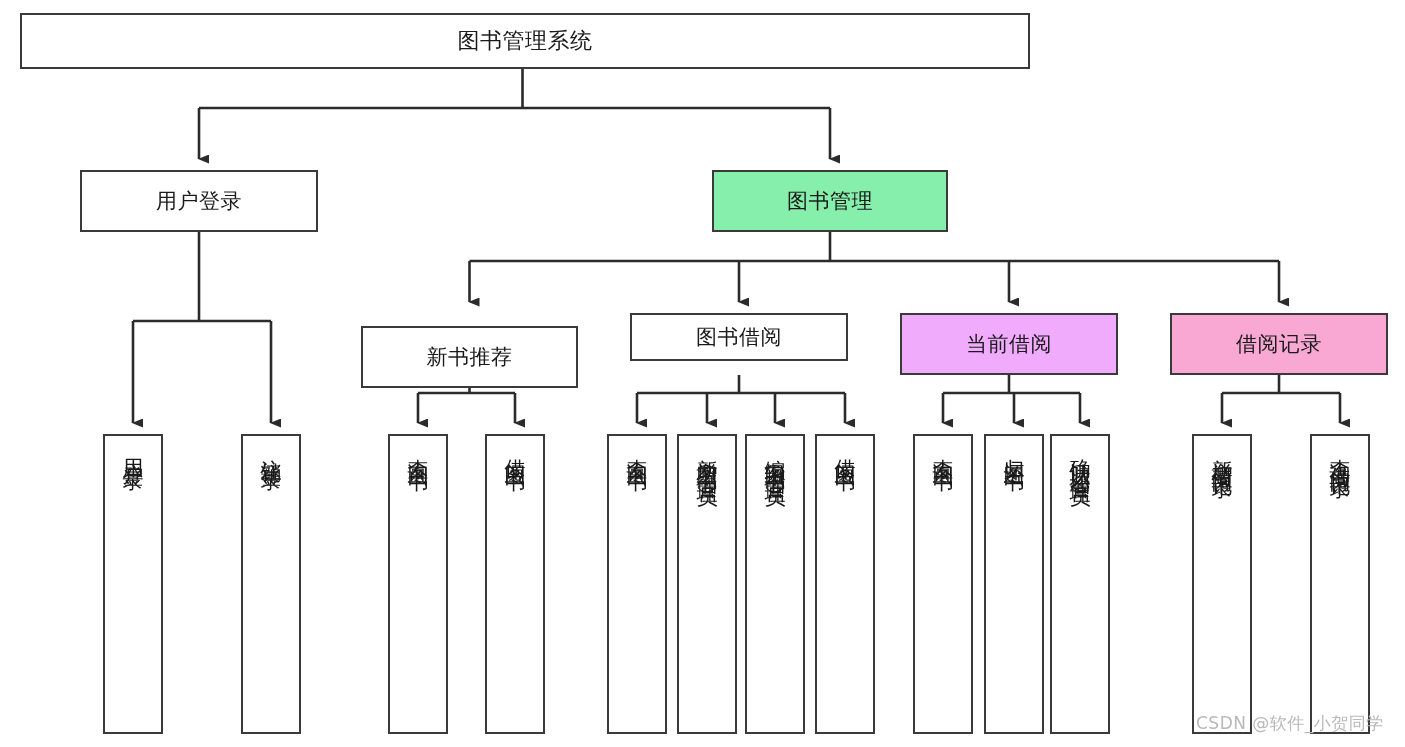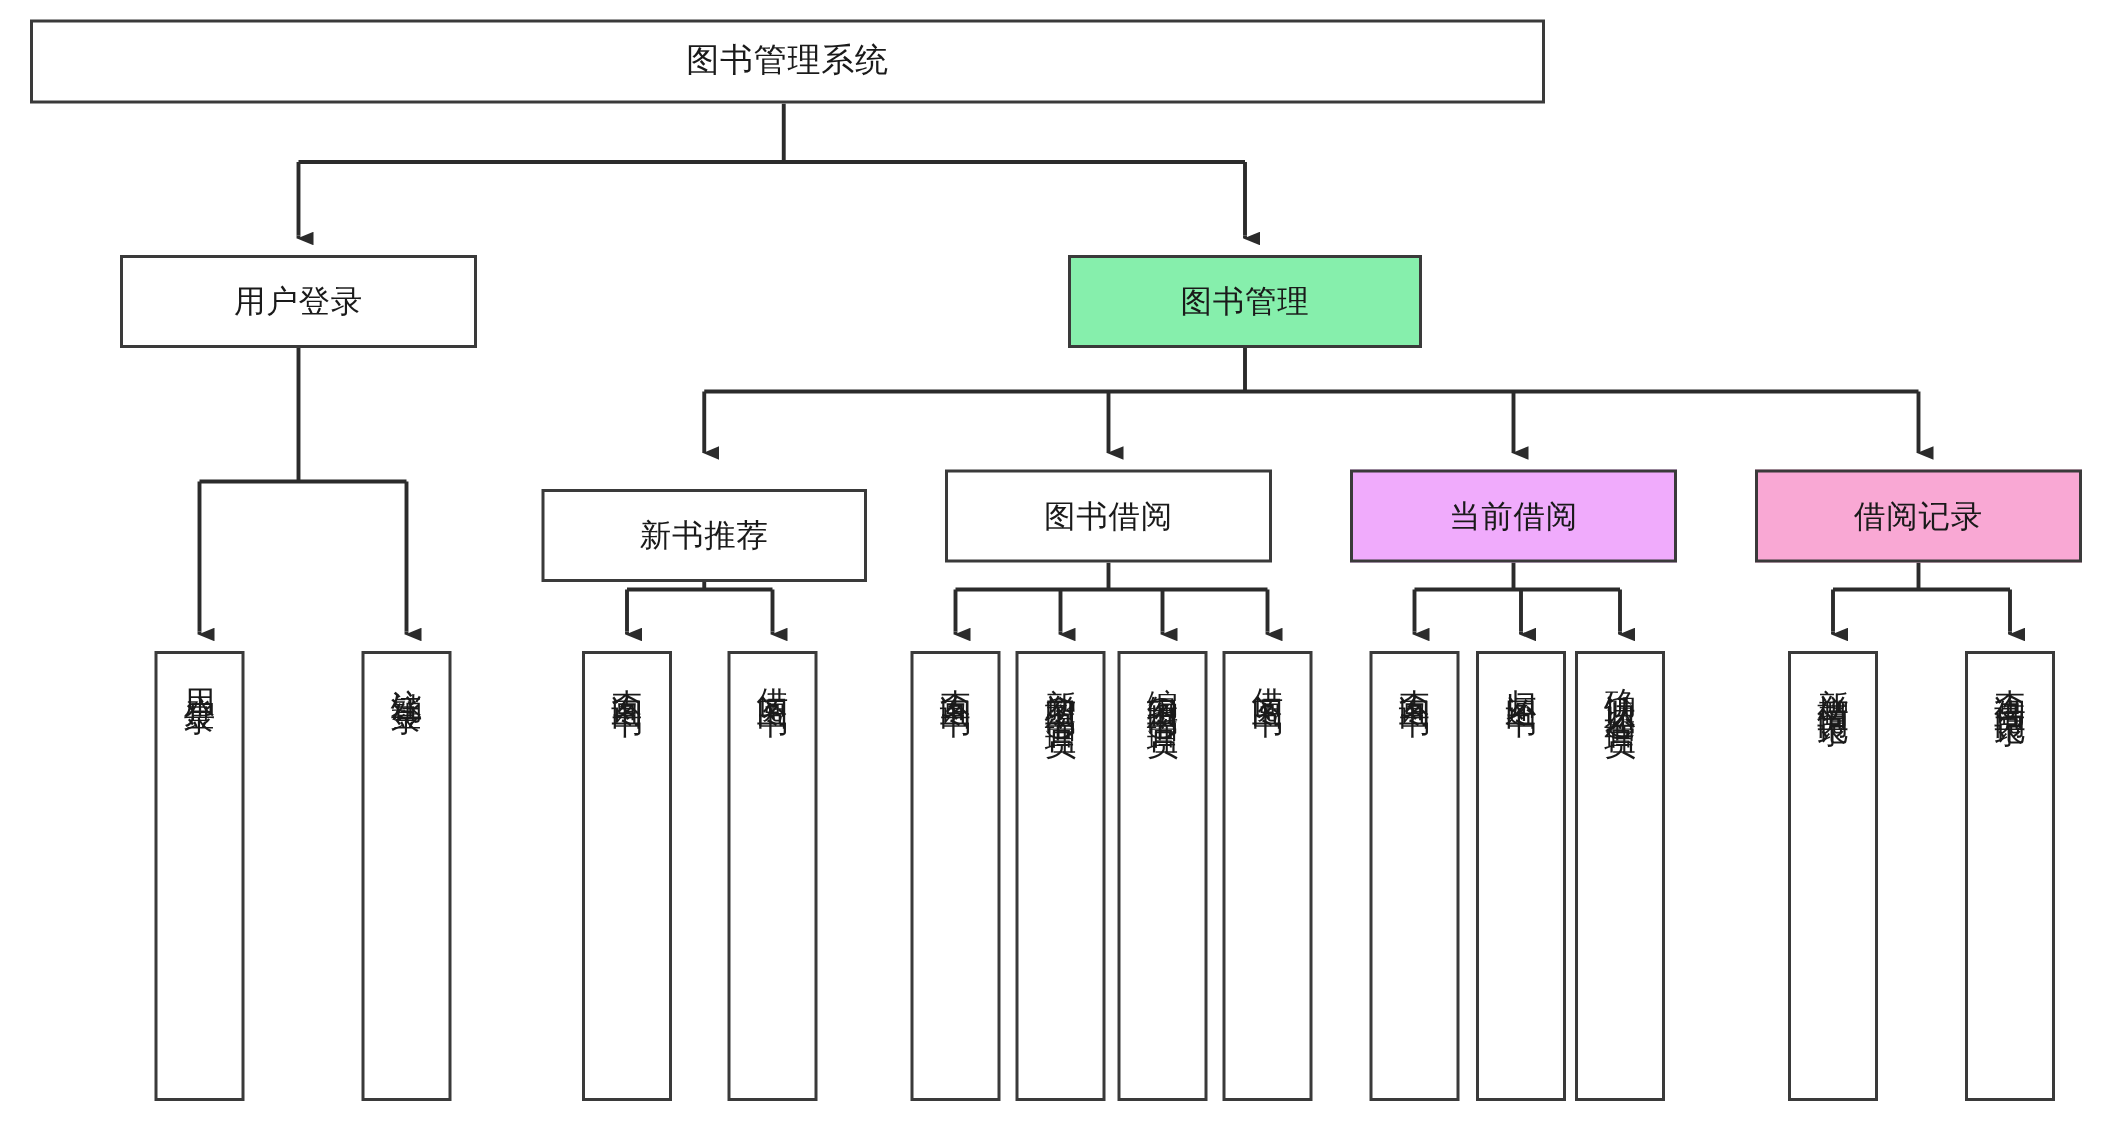--- a/index.html
+++ b/index.html
@@ -145,21 +145,21 @@
       </div>
       <div class="node horizontal branch" style="left: 80px; top: 170px; width: 238px; height: 62px; border-color: rgb(58, 58, 58); background: rgb(255, 255, 255);">
         <span class="node-label">用户登录</span>
       </div>
       <div class="node horizontal branch" style="left: 712px; top: 170px; width: 236px; height: 62px; border-color: rgb(58, 58, 58); background: #86efac;">
         <span class="node-label">图书管理</span>
       </div>
       <div class="node horizontal category" style="left: 361px; top: 326px; width: 217px; height: 62px; border-color: rgb(58, 58, 58); background: rgb(255, 255, 255);">
         <span class="node-label">新书推荐</span>
       </div>
-      <div class="node horizontal category" style="left: 630px; top: 313px; width: 218px; height: 62px; border-color: rgb(58, 58, 58); background: rgb(255, 255, 255);">
+      <div class="node horizontal category" style="left: 630px; top: 313px; width: 218px; height: 48px; border-color: rgb(58, 58, 58); background: rgb(255, 255, 255);">
         <span class="node-label">图书借阅</span>
       </div>
       <div class="node horizontal category" style="left: 900px; top: 313px; width: 218px; height: 62px; border-color: rgb(58, 58, 58); background: #f0abfc;">
         <span class="node-label">当前借阅</span>
       </div>
       <div class="node horizontal category" style="left: 1170px; top: 313px; width: 218px; height: 62px; border-color: rgb(58, 58, 58); background: #f9a8d4;">
         <span class="node-label">借阅记录</span>
       </div>
       <div class="node leaf" style="left: 103px; top: 434px; width: 60px; height: 300px; border-color: rgb(58, 58, 58); background: rgb(255, 255, 255);">
         <span class="node-label">用户登录</span>
@@ -195,14 +195,15 @@
         <span class="node-label">确认归还（管理员）</span>
       </div>
       <div class="node leaf" style="left: 1192px; top: 434px; width: 60px; height: 300px; border-color: rgb(58, 58, 58); background: rgb(255, 255, 255);">
         <span class="node-label">新增借阅记录</span>
       </div>
       <div class="node leaf" style="left: 1310px; top: 434px; width: 60px; height: 300px; border-color: rgb(58, 58, 58); background: rgb(255, 255, 255);">
         <span class="node-label">查询借阅记录</span>
       </div>
     </div>
 
+  <div class="watermark" style="left: 1196px; top: 712px; color: rgb(185, 185, 185);">CSDN @软件_小贺同学</div>
 
 </div>
 
 </body></html>

